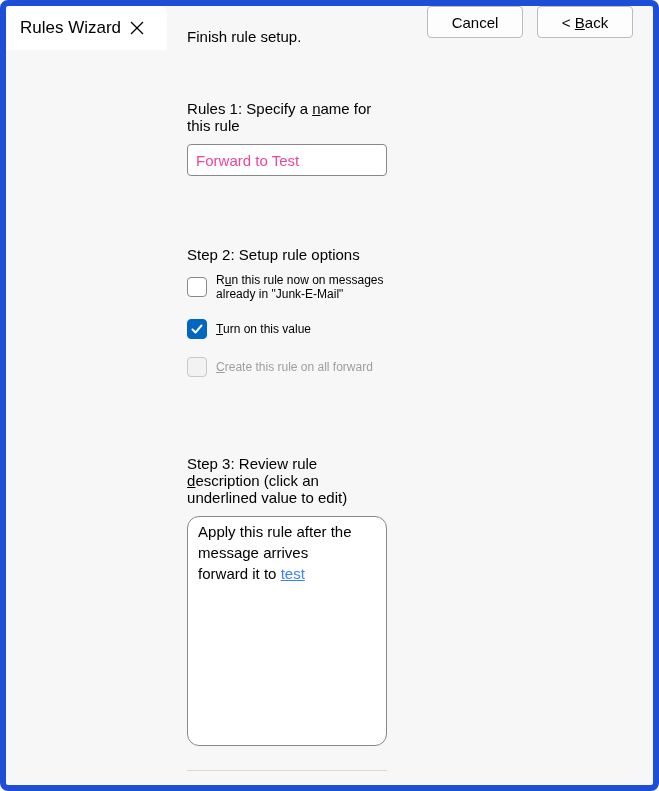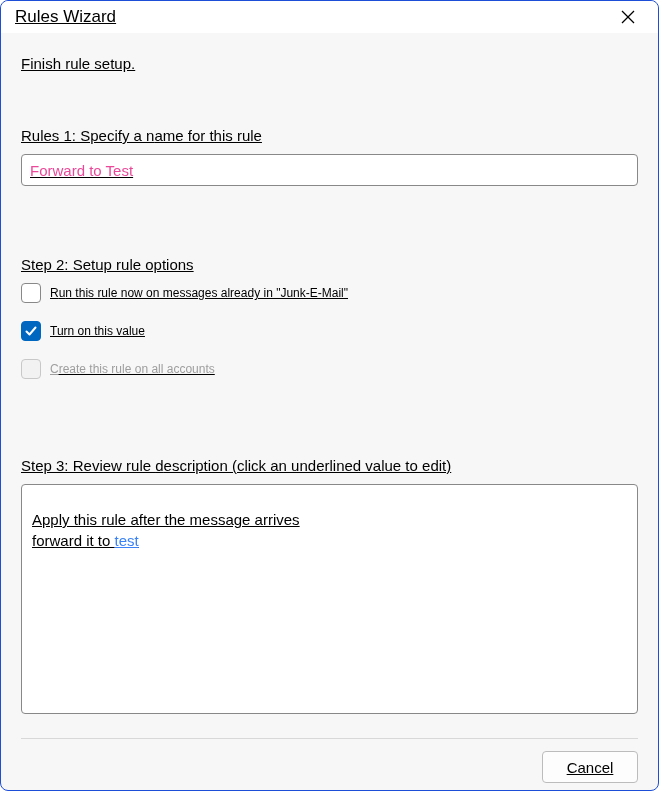--- a/index.html
+++ b/index.html
@@ -7,26 +7,25 @@
       font-family: "Segoe UI", Arial, sans-serif;
       background: #fff;
       width: 659px;
       height: 791px;
       overflow: hidden;
     }
     .dialog {
       width: 659px;
       height: 791px;
       background: #f7f7f7;
-      border: 1px solid #1d4ed8;
+      border: 6px solid #1d4ed8;
       border-radius: 8px;
       display: flex;
-      flex-direction: column;
+      flex-direction: row;
       position: relative;
-      text-decoration: underline;
     }
     .titlebar {
       height: 44px;
       background: #fff;
       display: flex;
       align-items: center;
       padding: 0 14px;
       border-top-left-radius: 8px;
       border-top-right-radius: 8px;
     }
@@ -97,23 +96,23 @@
     .cb.checked {
       background: #0067c0;
       border-color: #0067c0;
     }
     .cb.checked svg { width: 14px; height: 14px; }
     .cb.disabled { border-color: #c8c8c8; background: #f2f2f2; }
     .review-box {
       width: 100%;
       height: 230px;
       border: 1px solid #888;
-      border-radius: 4px;
-      background: #fff;
-      padding: 24px 10px;
+      border-radius: 12px;
+      background: #fff;
+      padding: 4px 10px;
       font-size: 15px;
       color: #000;
       line-height: 1.4;
     }
     .review-link {
       color: #3b82f6;
       text-decoration: underline;
       cursor: pointer;
     }
     .footer-sep {
@@ -180,34 +179,35 @@
       <div class="cb checked">
         <svg viewBox="0 0 14 14">
             <polyline points="2.5,7.5 5.5,10.5 11.5,3.5" fill="none" stroke="#fff" stroke-width="2" stroke-linecap="round" stroke-linejoin="round"></polyline>
           </svg>
       </div>
       <span><span class="underline-letter">T</span><span>urn on this value</span></span>
     </div>
 
     <div class="checkbox-row disabled">
       <div class="cb disabled"></div>
-      <span><span class="underline-letter">C</span><span>reate this rule on all accounts</span></span>
+      <span><span class="underline-letter">C</span><span>reate this rule on all forward</span></span>
     </div>
 
     <div class="gap-md"></div>
 
     <div class="step-label">
       <span>Step 3: Review rule </span><span class="underline-letter">d</span><span>escription (click an underlined value to edit)</span>
     </div>
     <div class="review-box">
       <div>Apply this rule after the message arrives</div>
       <div>
         <span>forward it to </span><span class="review-link">test</span>
       </div>
     </div>
 
     <hr class="footer-sep">
   </div>
 
   <div class="footer">
     <button class="btn">Cancel</button>
+    <button class="btn"><span>&lt; </span><span class="btn-label-u">B</span><span>ack</span></button>
   </div>
 </div>
 
 </body></html>

